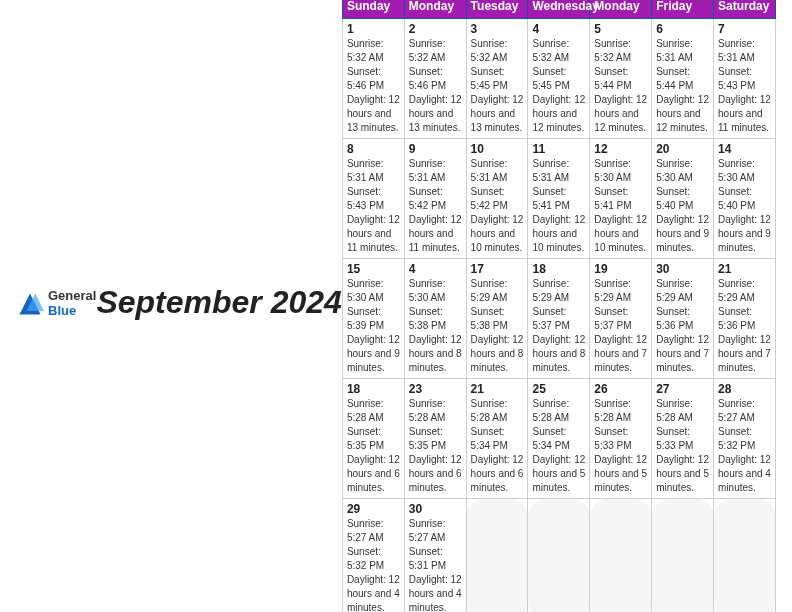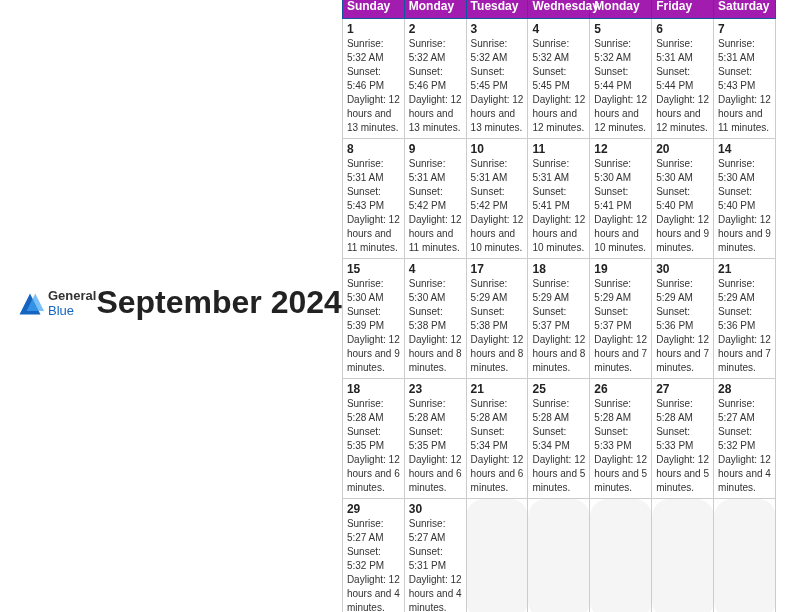--- a/index.html
+++ b/index.html
@@ -34,30 +34,31 @@
       flex-direction: column;
       line-height: 1.1;
     }
     .logo-general {
       font-size: 13px;
       font-weight: bold;
       color: #333;
     }
     .logo-blue {
       font-size: 13px;
-      font-weight: normal;
+      font-weight: bold;
       color: #1565c0;
     }
     .logo-icon {
       width: 28px;
       height: 28px;
       margin-right: 4px;
     }
     .title-block {
       text-align: right;
+      font-style: italic;
     }
     .month-title {
       font-size: 32px;
       font-weight: bold;
       color: #222;
       line-height: 1.1;
     }
     .location {
       font-size: 14px;
       color: #444;

